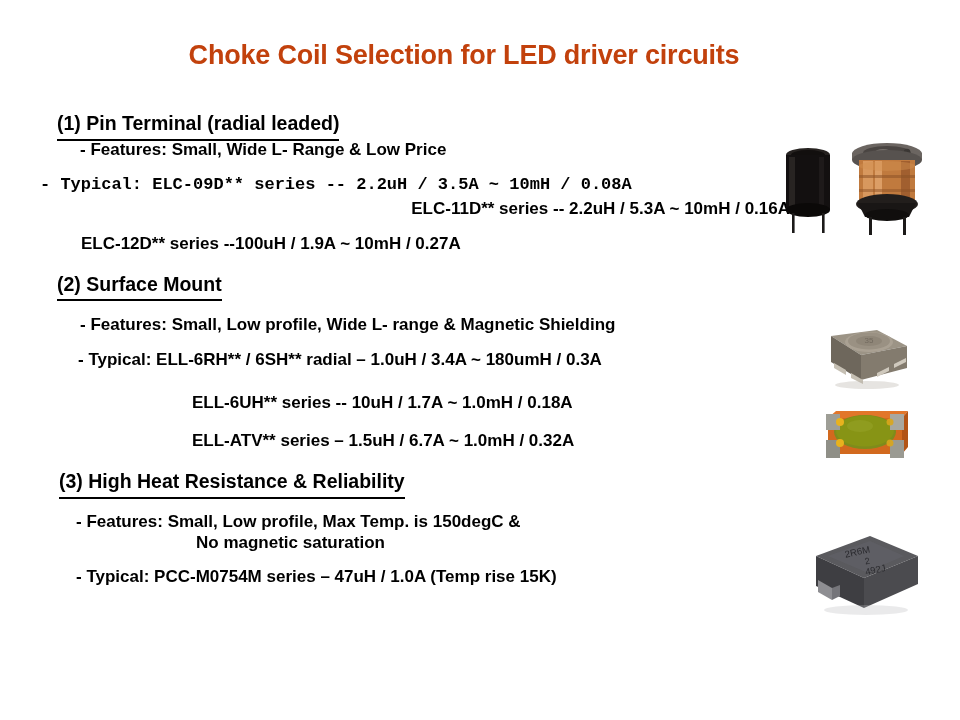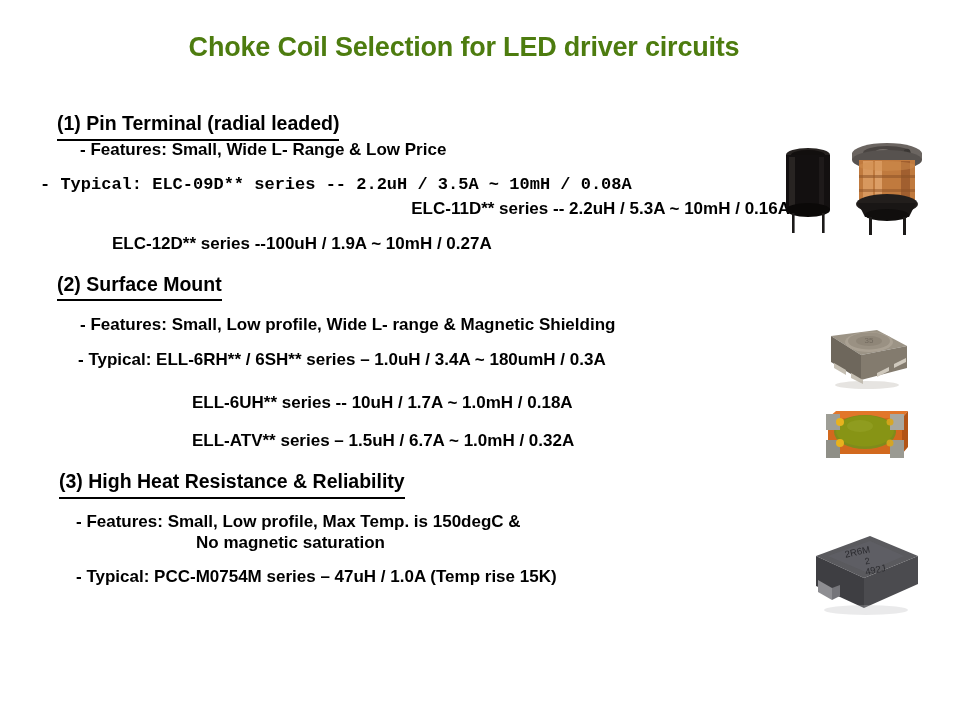--- a/index.html
+++ b/index.html
@@ -13,28 +13,28 @@
     position: relative;
     overflow: hidden;
     font-family: "Liberation Sans", sans-serif;
     color: #000000;
     -webkit-font-smoothing: antialiased;
   }
 
   
   #slide-title {
     position: absolute;
-    top: 32px;
+    top: 40px;
     left: 0;
     width: 928px;
     text-align: center;
     font-size: 27px;
     font-weight: bold;
     letter-spacing: -0.2px;
-    color: #4d7c0f;
+    color: #c2410c;
     white-space: nowrap;
   }
 
   
   #content {
     position: absolute;
     top: 113px;
     left: 0;
     width: 790px;
   }
@@ -56,21 +56,21 @@
     font-weight: bold;
     white-space: nowrap;
     line-height: 1.1;
   }
 
   
   .s1-head   { margin-left: 57px; }
   .s1-feat   { margin-left: 80px;  }
   .s1-typ1   { margin-left: 40px;  margin-top: 16px; font-family: Liberation Mono, monospace; }
   .s1-typ2   { margin-left: 186px; margin-top: 6px; text-align: right; }
-  .s1-typ3   { margin-left: 112px; margin-top: 16px; }
+  .s1-typ3   { margin-left: 81px; margin-top: 16px; }
 
   
   .s2-head   { margin-left: 57px;  margin-top: 20px; }
   .s2-feat   { margin-left: 80px;  margin-top: 15px; }
   .s2-typ1   { margin-left: 78px;  margin-top: 16px; }
   .s2-typ2   { margin-left: 192px; margin-top: 24px; }
   .s2-typ3   { margin-left: 192px; margin-top: 20px; }
 
   
   .s3-head   { margin-left: 59px;  margin-top: 20px; }
@@ -103,21 +103,21 @@
     <div class="line s1-typ1">- Typical:   ELC-09D** series -- 2.2uH / 3.5A ~ 10mH / 0.08A</div>
     <div class="line s1-typ2">ELC-11D** series -- 2.2uH / 5.3A ~ 10mH / 0.16A</div>
     <div class="line s1-typ3">ELC-12D** series --100uH / 1.9A  ~ 10mH / 0.27A</div>
   </div>
 
   <div class="section">
     <div class="s2-head">
       <span class="section-heading">(2) Surface Mount</span>
     </div>
     <div class="line s2-feat">- Features: Small, Low profile, Wide L- range &amp; Magnetic Shielding</div>
-    <div class="line s2-typ1">- Typical:    ELL-6RH** / 6SH** series – 1.0uH / 3.4A ~ 180umH / 0.3A</div>
+    <div class="line s2-typ1">- Typical:    ELL-6RH** / 6SH** radial – 1.0uH / 3.4A ~ 180umH / 0.3A</div>
     <div class="line s2-typ2">ELL-6UH**  series -- 10uH / 1.7A ~ 1.0mH / 0.18A</div>
     <div class="line s2-typ3">ELL-ATV** series – 1.5uH / 6.7A  ~ 1.0mH / 0.32A</div>
   </div>
 
   <div class="section">
     <div class="s3-head">
       <span class="section-heading">(3) High Heat Resistance &amp; Reliability</span>
     </div>
     <div class="line s3-feat">- Features: Small, Low profile, Max Temp. is 150degC  &amp;</div>
     <div class="line s3-feat2">No magnetic saturation</div>

